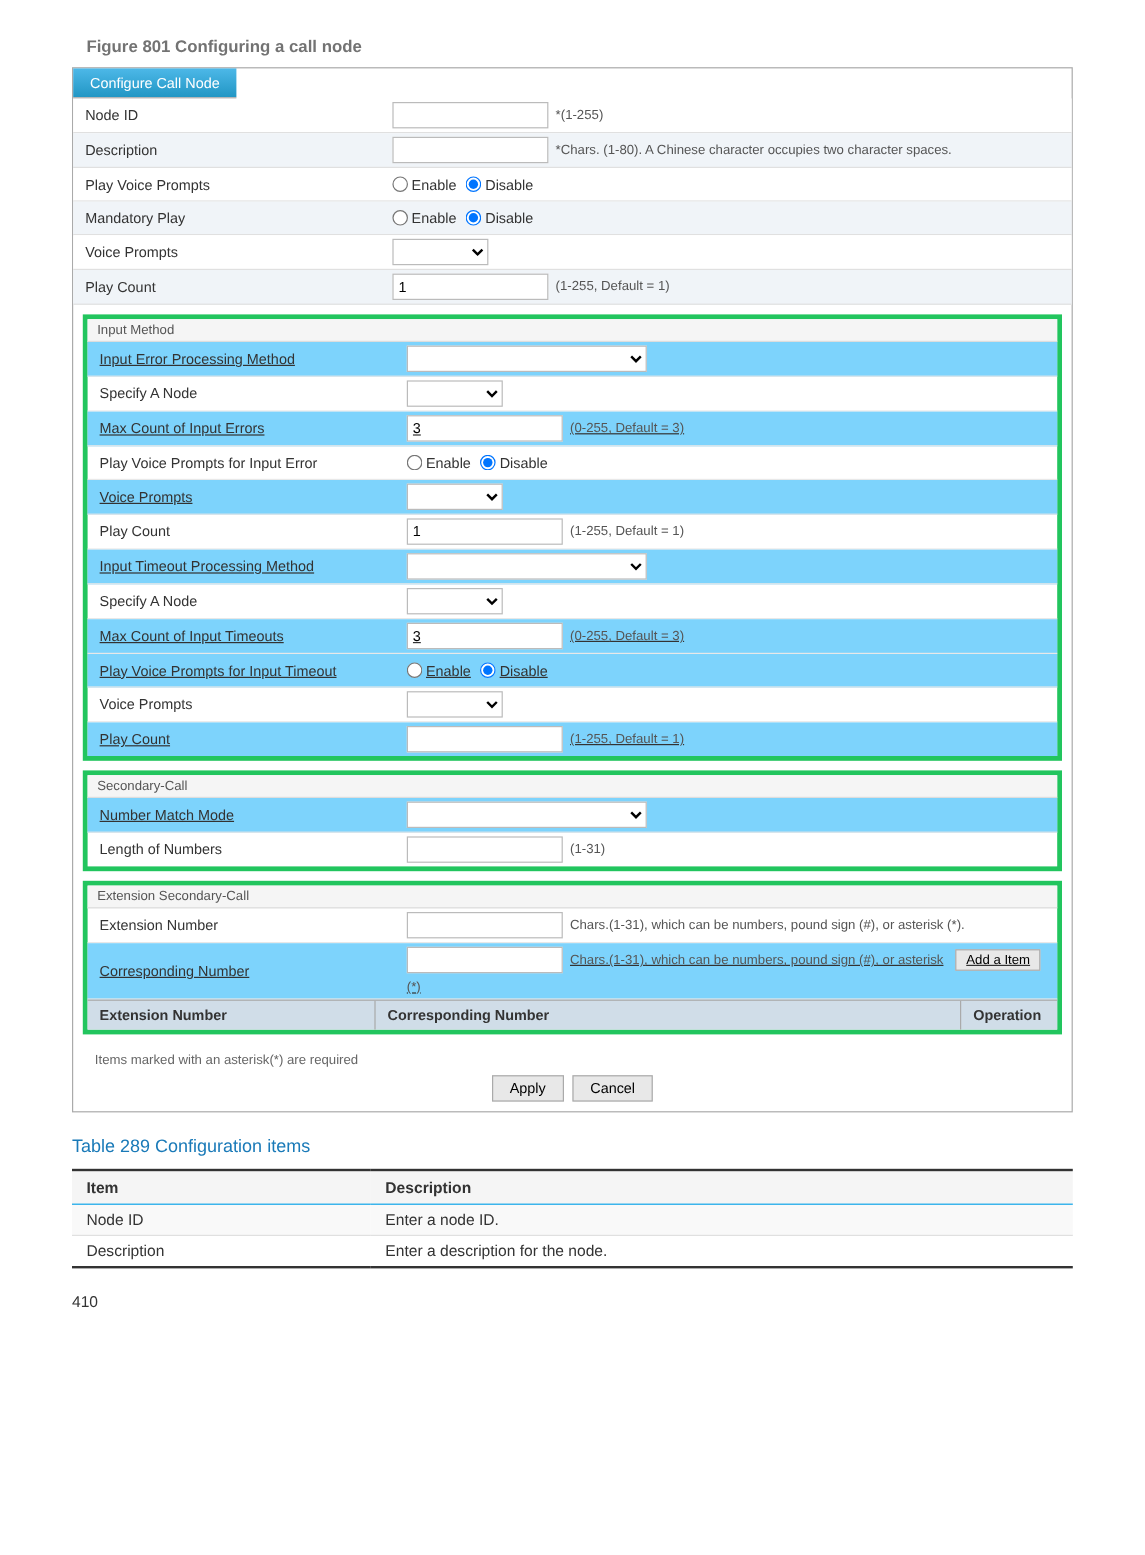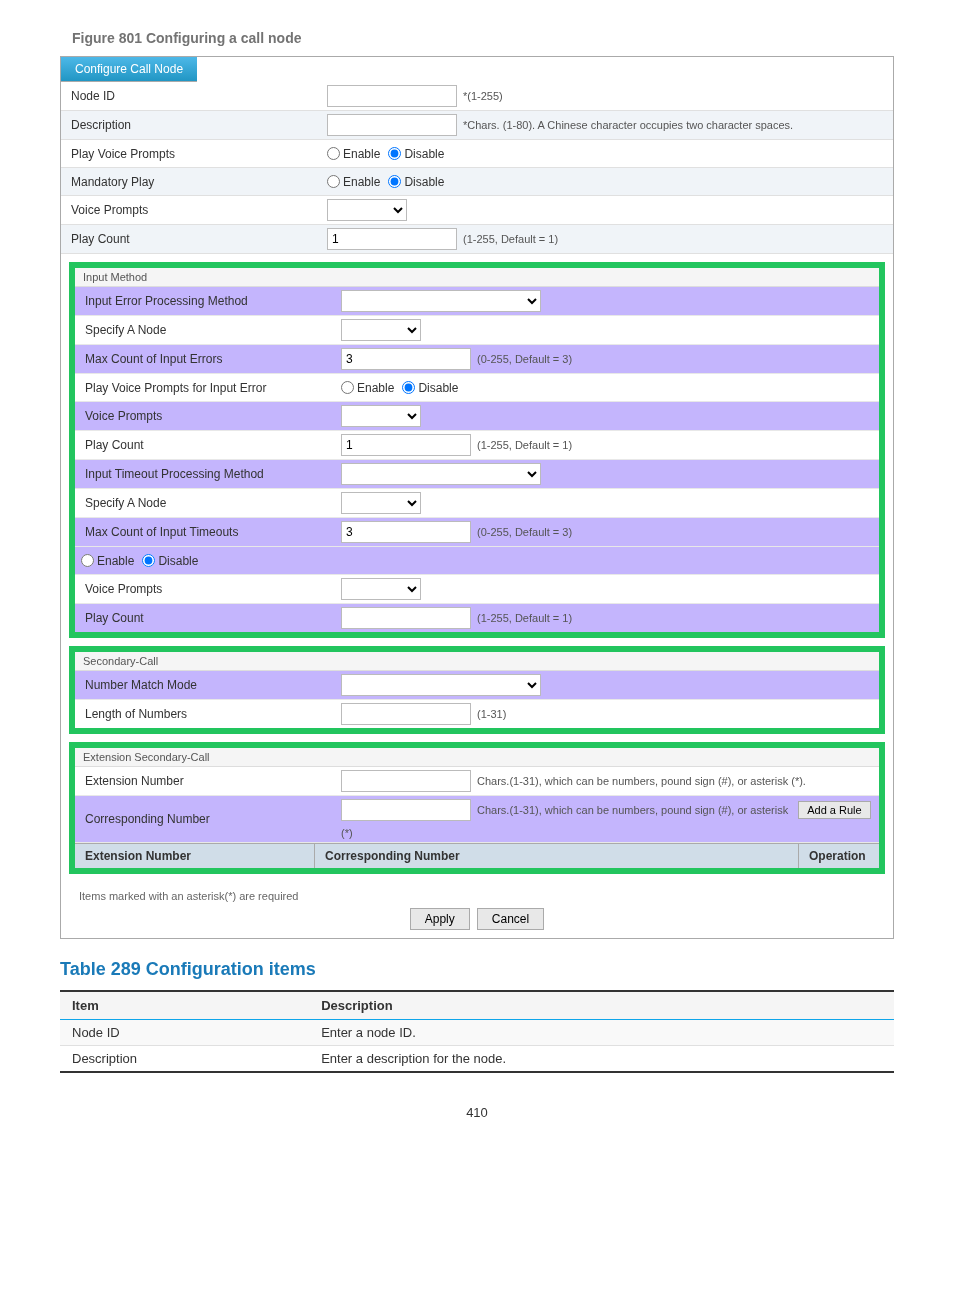--- a/index.html
+++ b/index.html
@@ -94,39 +94,40 @@
       align-items: center;
       gap: 8px;
     }
     .radio-group label {
       font-size: 12px;
       display: flex;
       align-items: center;
       gap: 3px;
     }
     .section-box {
-      border: 6px solid #22c55e;
+      border: 4px solid #22c55e;
       margin: 8px;
       padding: 0;
     }
     .section-title {
       font-size: 11px;
       color: #555;
       padding: 3px 8px;
       background: #f5f5f5;
       border-bottom: 1px solid #ddd;
     }
     .section-inner-row {
       display: flex;
       align-items: center;
       border-bottom: 1px solid #e8e8e8;
       min-height: 28px;
     }
     .section-inner-row.alt {
-      background: #c4b5fd;
+      background: #7dd3fc;
+      text-decoration: underline;
     }
     .section-inner-row:last-child {
       border-bottom: none;
     }
     .bottom-actions {
       text-align: center;
       padding: 8px;
       font-size: 11px;
       color: #666;
     }
@@ -159,22 +160,22 @@
       border-right: none;
       max-width: 80px;
       min-width: 80px;
     }
     .table-header-row .th:first-child {
       max-width: 240px;
       min-width: 240px;
     }
     .table-title {
       color: #1a7ab8;
-      font-size: 18px;
-      font-weight: bold;
+      font-size: 15px;
+      font-weight: normal;
       margin-top: 20px;
       margin-bottom: 10px;
     }
     .doc-table {
       width: 100%;
       border-collapse: collapse;
       border-top: 2px solid #333;
       border-bottom: 2px solid #333;
       margin-bottom: 20px;
     }
@@ -187,22 +188,21 @@
     }
     .doc-table td {
       padding: 5px 12px;
       font-size: 13px;
       border-bottom: 1px solid #e0e0e0;
     }
     .doc-table tr:last-child td {
       border-bottom: none;
     }
     .page-num {
-      text-align: center;
-      margin-top: 32px;
+      margin-top: 20px;
       font-size: 13px;
       color: #333;
     }
     .add-rule-btn {
       padding: 2px 8px;
       font-size: 11px;
       border: 1px solid #aaa;
       background: #e8e8e8;
       cursor: pointer;
       margin-left: 4px;
@@ -353,20 +353,21 @@
       <div class="section-inner-row alt">
         <div class="label-cell">Max Count of Input Timeouts</div>
         <div class="input-cell">
           <input type="text" value="3" style="">
           <span class="hint-text">(0-255, Default = 3)</span>
         </div>
       </div>
 
 
       <div class="section-inner-row alt">
+        <div class="label-cell">Play Voice Prompts for Input Timeout</div>
         <div class="input-cell">
           <div class="radio-group">
             <label>
               <input type="radio" name="pvit" value="enable" style="">
               <span>Enable</span>
             </label>
             <label>
               <input type="radio" name="pvit" value="disable" checked="" style="">
               <span>Disable</span>
             </label>
@@ -419,21 +420,21 @@
           <input type="text" style="">
           <span class="hint-text">Chars.(1-31), which can be numbers, pound sign (#), or asterisk (*).</span>
         </div>
       </div>
 
       <div class="section-inner-row alt">
         <div class="label-cell">Corresponding Number</div>
         <div class="input-cell">
           <input type="text" style="">
           <span class="hint-text">Chars.(1-31), which can be numbers, pound sign (#), or asterisk</span>
-          <button class="add-rule-btn">Add a Rule</button>
+          <button class="add-rule-btn">Add a Item</button>
           <span class="hint-text">(*)</span>
         </div>
       </div>
 
       <div class="table-header-row">
         <div class="th">Extension Number</div>
         <div class="th">Corresponding Number</div>
         <div class="th">Operation</div>
       </div>
     </div>

